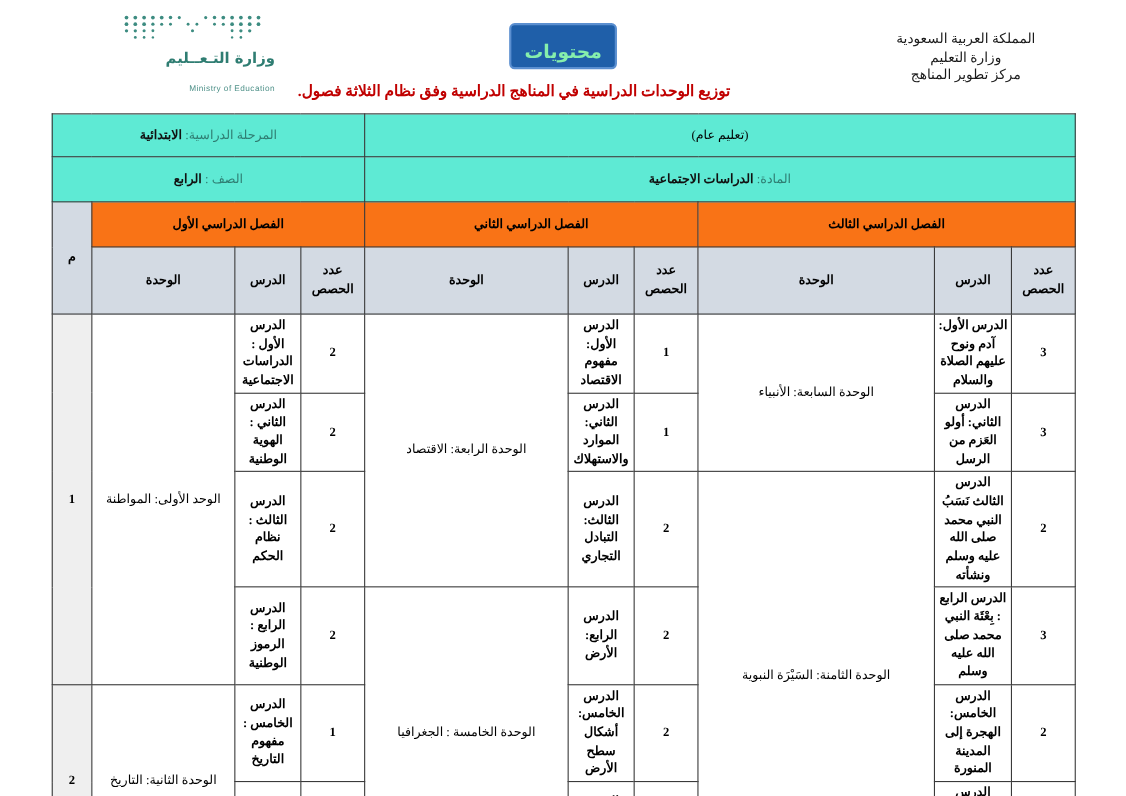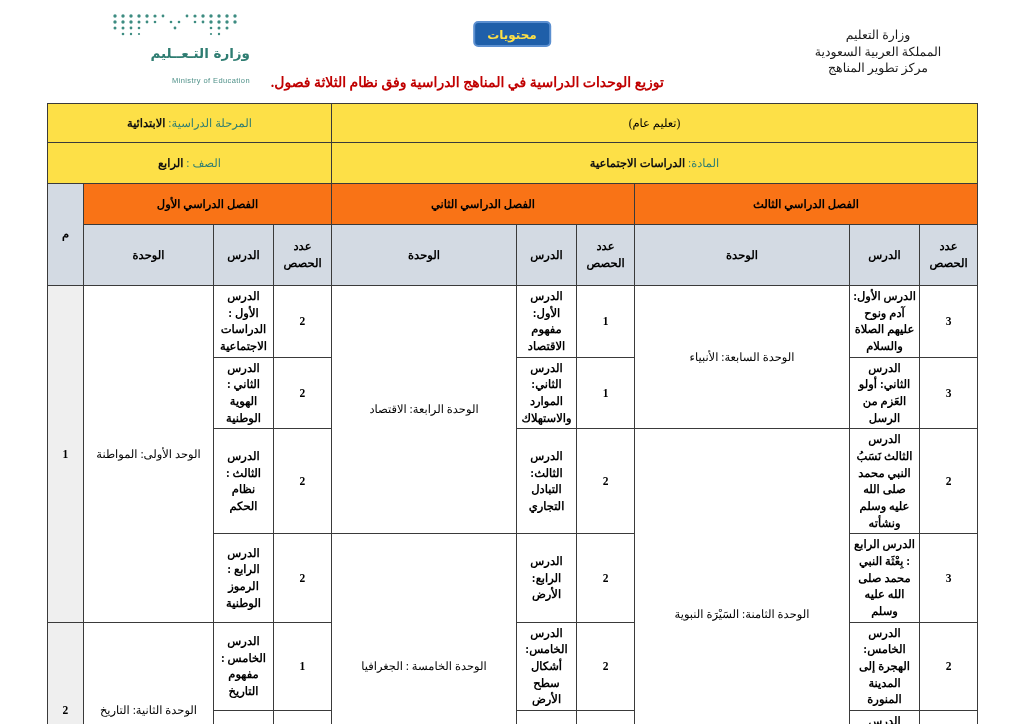--- a/index.html
+++ b/index.html
@@ -32,24 +32,24 @@
     font-size: 7.5px; color: #4f9189; letter-spacing: .4px;
     margin-top: 15px; direction: ltr;
   }
 
   .contents-badge {
     position: absolute; left: 50%; transform: translateX(-50%);
     top: 21px;
     background: #1f5fa9;
     border: 2px solid #5b8fd0;
     border-radius: 5px;
-    color: #fde047;
+    color: #86efac;
     font-family: "DejaVu Sans", sans-serif;
-    font-size: 12px; font-weight: bold;
-    padding: 6px 12px 3px 12px;
+    font-size: 17px; font-weight: bold;
+    padding: 16px 12px 3px 12px;
     line-height: 1.1;
     white-space: nowrap;
   }
 
   .org-block {
     position: absolute; right: 36px; top: 27px;
     text-align: center; width: 220px;
     font-size: 12.5px; line-height: 1.32;
     color: #1a1a1a;
   }
@@ -71,21 +71,21 @@
   }
   table.main td {
     border: 1px solid #3a3a3a;
     vertical-align: middle;
     text-align: center;
     font-size: 11.5px;
     padding: 2px 3px;
     line-height: 1.45;
   }
   .hdr-info {
-    background: #fde047;
+    background: #5eead4;
     height: 34px;
     font-size: 12.5px;
   }
   .hdr-info.tall { height: 36px; text-align: center; }
   .lbl-teal { color: #2f7d72; }
   .val-bold { font-weight: bold; color: #111; }
   .sem-head {
     background: #f97316;
     font-weight: bold;
     font-size: 13px;
@@ -174,22 +174,22 @@
             <circle cx="126" cy="10" r="1.7"></circle>
         </g>
       </svg>
       <div class="logo-ar">وزارة التـعــليم</div>
       <div class="logo-en">Ministry of Education</div>
     </div>
 
     <div class="contents-badge">محتويات</div>
 
     <div class="org-block">
+      <div>المملكة العربية السعودية</div>
       <div>وزارة التعليم</div>
-      <div>المملكة العربية السعودية</div>
       <div>مركز تطوير المناهج</div>
     </div>
 
     <div class="doc-title">توزيع الوحدات الدراسية في المناهج الدراسية وفق نظام الثلاثة فصول.</div>
   </div>
 
   <div class="tbl-wrap">
     <table class="main">
       <colgroup>
         <col style="width:58px">

